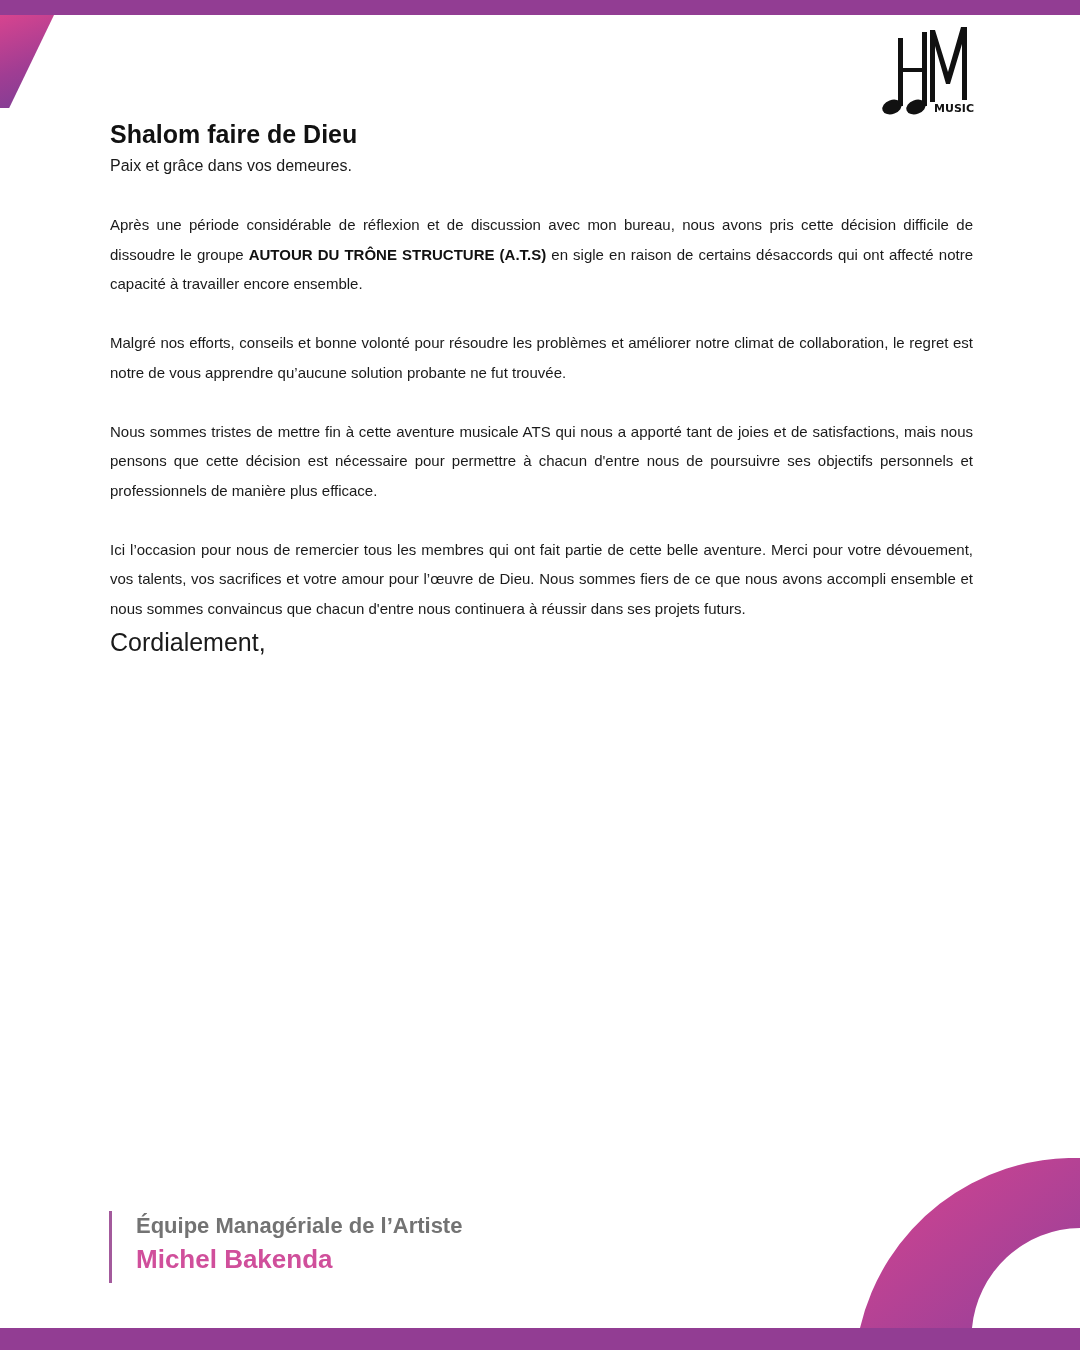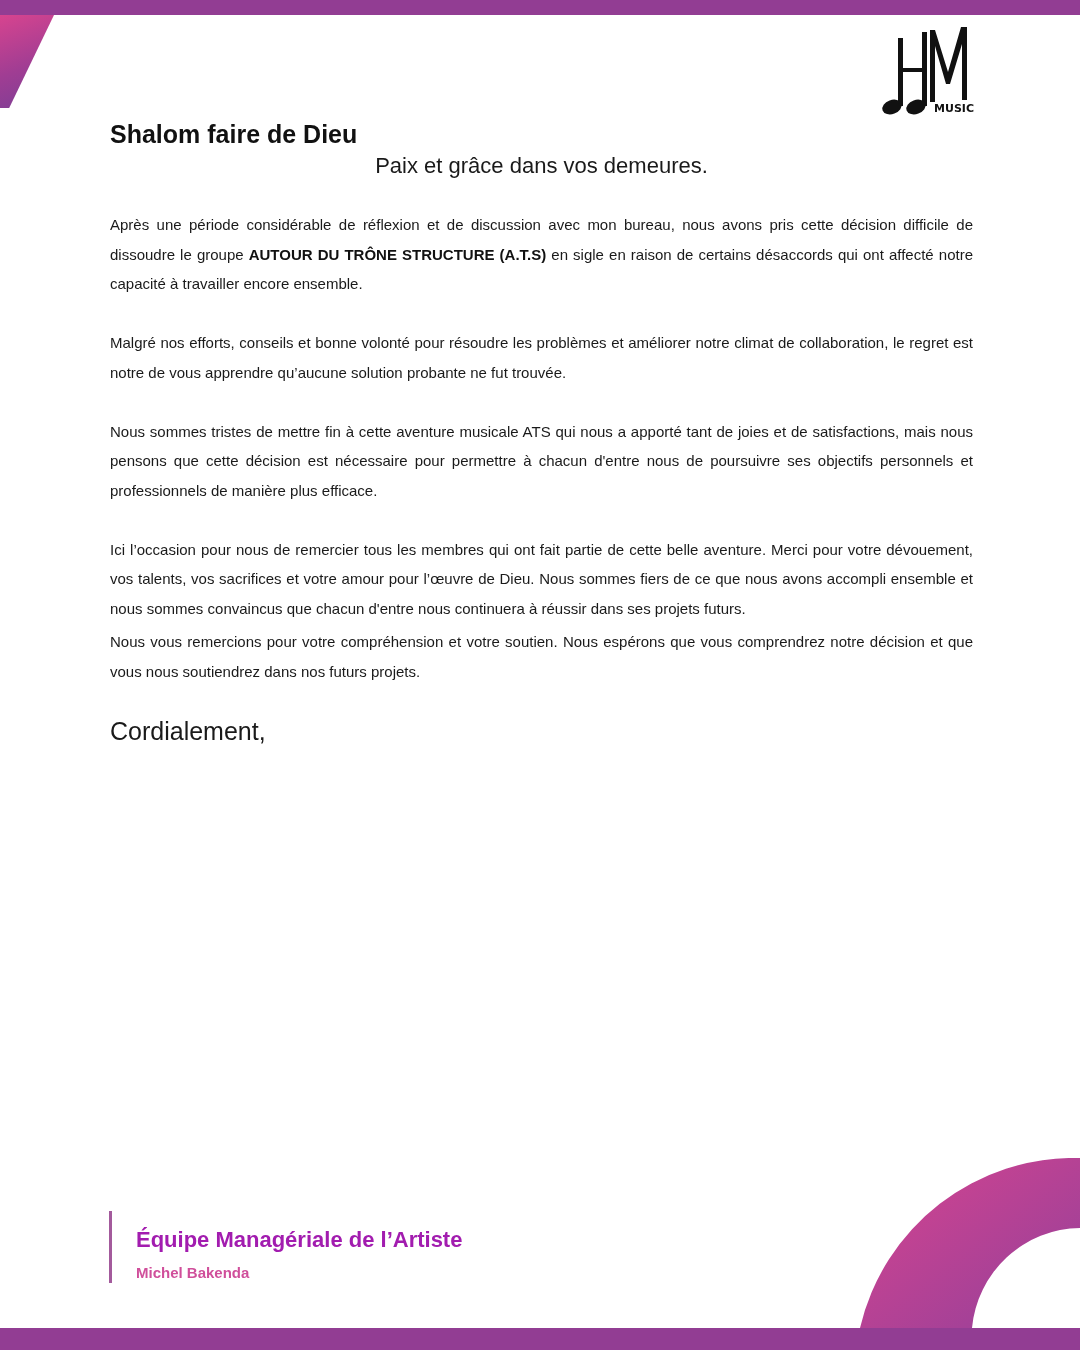--- a/index.html
+++ b/index.html
@@ -30,35 +30,35 @@
       position: absolute; left: 878px; top: 22px; width: 100px; height: 96px;
     }
     .content {
       position: absolute; left: 110px; top: 117px; width: 863px;
     }
     .greeting {
       font-weight: bold; font-size: 25px; line-height: 34px; margin: 0;
       color: #111;
     }
     .subgreet {
-      font-size: 22px; line-height: 30px; margin: 0 0 29px 0; text-align: center;
+      font-size: 16px; line-height: 30px; margin: 0 0 29px 0;
     }
     .para {
       font-size: 15px; line-height: 29.5px; margin: 0 0 29.5px 0;
       text-align: justify;
     }
     .para.nomargin { margin-bottom: 4px; }
     .bold { font-weight: bold; color: #111; }
     .closing { font-size: 25px; line-height: 30px; margin: 0; }
     .signature {
       position: absolute; left: 109px; top: 1211px;
       border-left: 3px solid #a35a9c; padding-left: 24px; height: 72px;
     }
-    .sig-team { font-weight: bold; font-size: 22px; line-height: 30px; color: #a21caf; margin-top: 14px; }
-    .sig-name { font-weight: bold; font-size: 15px; line-height: 30px; color: #d04f9b; margin-top: 3px; }
+    .sig-team { font-weight: bold; font-size: 22px; line-height: 30px; color: #737373; margin-top: 0; }
+    .sig-name { font-weight: bold; font-size: 26px; line-height: 30px; color: #d04f9b; margin-top: 3px; }
   </style>
 </head>
 <body>
 
 <div class="top-bar"></div>
 <div class="corner-tl"></div>
 
 <div class="logo">
   <svg width="100" height="96" viewBox="0 0 100 96">
 
@@ -82,21 +82,20 @@
 
   <p class="para"><span>Après une période considérable de réflexion et de discussion avec mon bureau, nous avons pris cette décision difficile de dissoudre le groupe </span><span class="bold">AUTOUR DU TRÔNE STRUCTURE (A.T.S)</span><span> en sigle en raison de certains désaccords qui ont affecté notre capacité à travailler encore ensemble.</span></p>
 
   <p class="para">Malgré nos efforts, conseils et bonne volonté pour résoudre les problèmes et améliorer notre climat de collaboration, le regret est notre de vous apprendre qu’aucune solution probante ne fut trouvée.</p>
 
   <p class="para">Nous sommes tristes de mettre fin à cette aventure musicale ATS qui nous a apporté tant de joies et de satisfactions, mais nous pensons que cette décision est nécessaire pour permettre à chacun d'entre nous de poursuivre ses objectifs personnels et professionnels de manière plus efficace.</p>
 
   <p class="para nomargin">Ici l’occasion pour nous de remercier tous les membres qui ont fait partie de cette belle aventure. Merci pour votre dévouement, vos talents, vos sacrifices et votre amour pour l’œuvre de Dieu. Nous sommes fiers de ce que nous avons accompli ensemble et nous sommes convaincus que chacun d'entre nous continuera à réussir dans ses projets futurs.</p>
 
 
-  <p class="para">Nous vous remercions pour votre compréhension et votre soutien. Nous espérons que vous comprendrez notre décision et que vous nous soutiendrez dans nos futurs projets.</p>
 
   <p class="closing">Cordialement,</p>
 </div>
 
 <div class="signature">
   <div class="sig-team">Équipe Managériale de l’Artiste</div>
   <div class="sig-name">Michel Bakenda</div>
 </div>
 
 <div class="arc-br">

